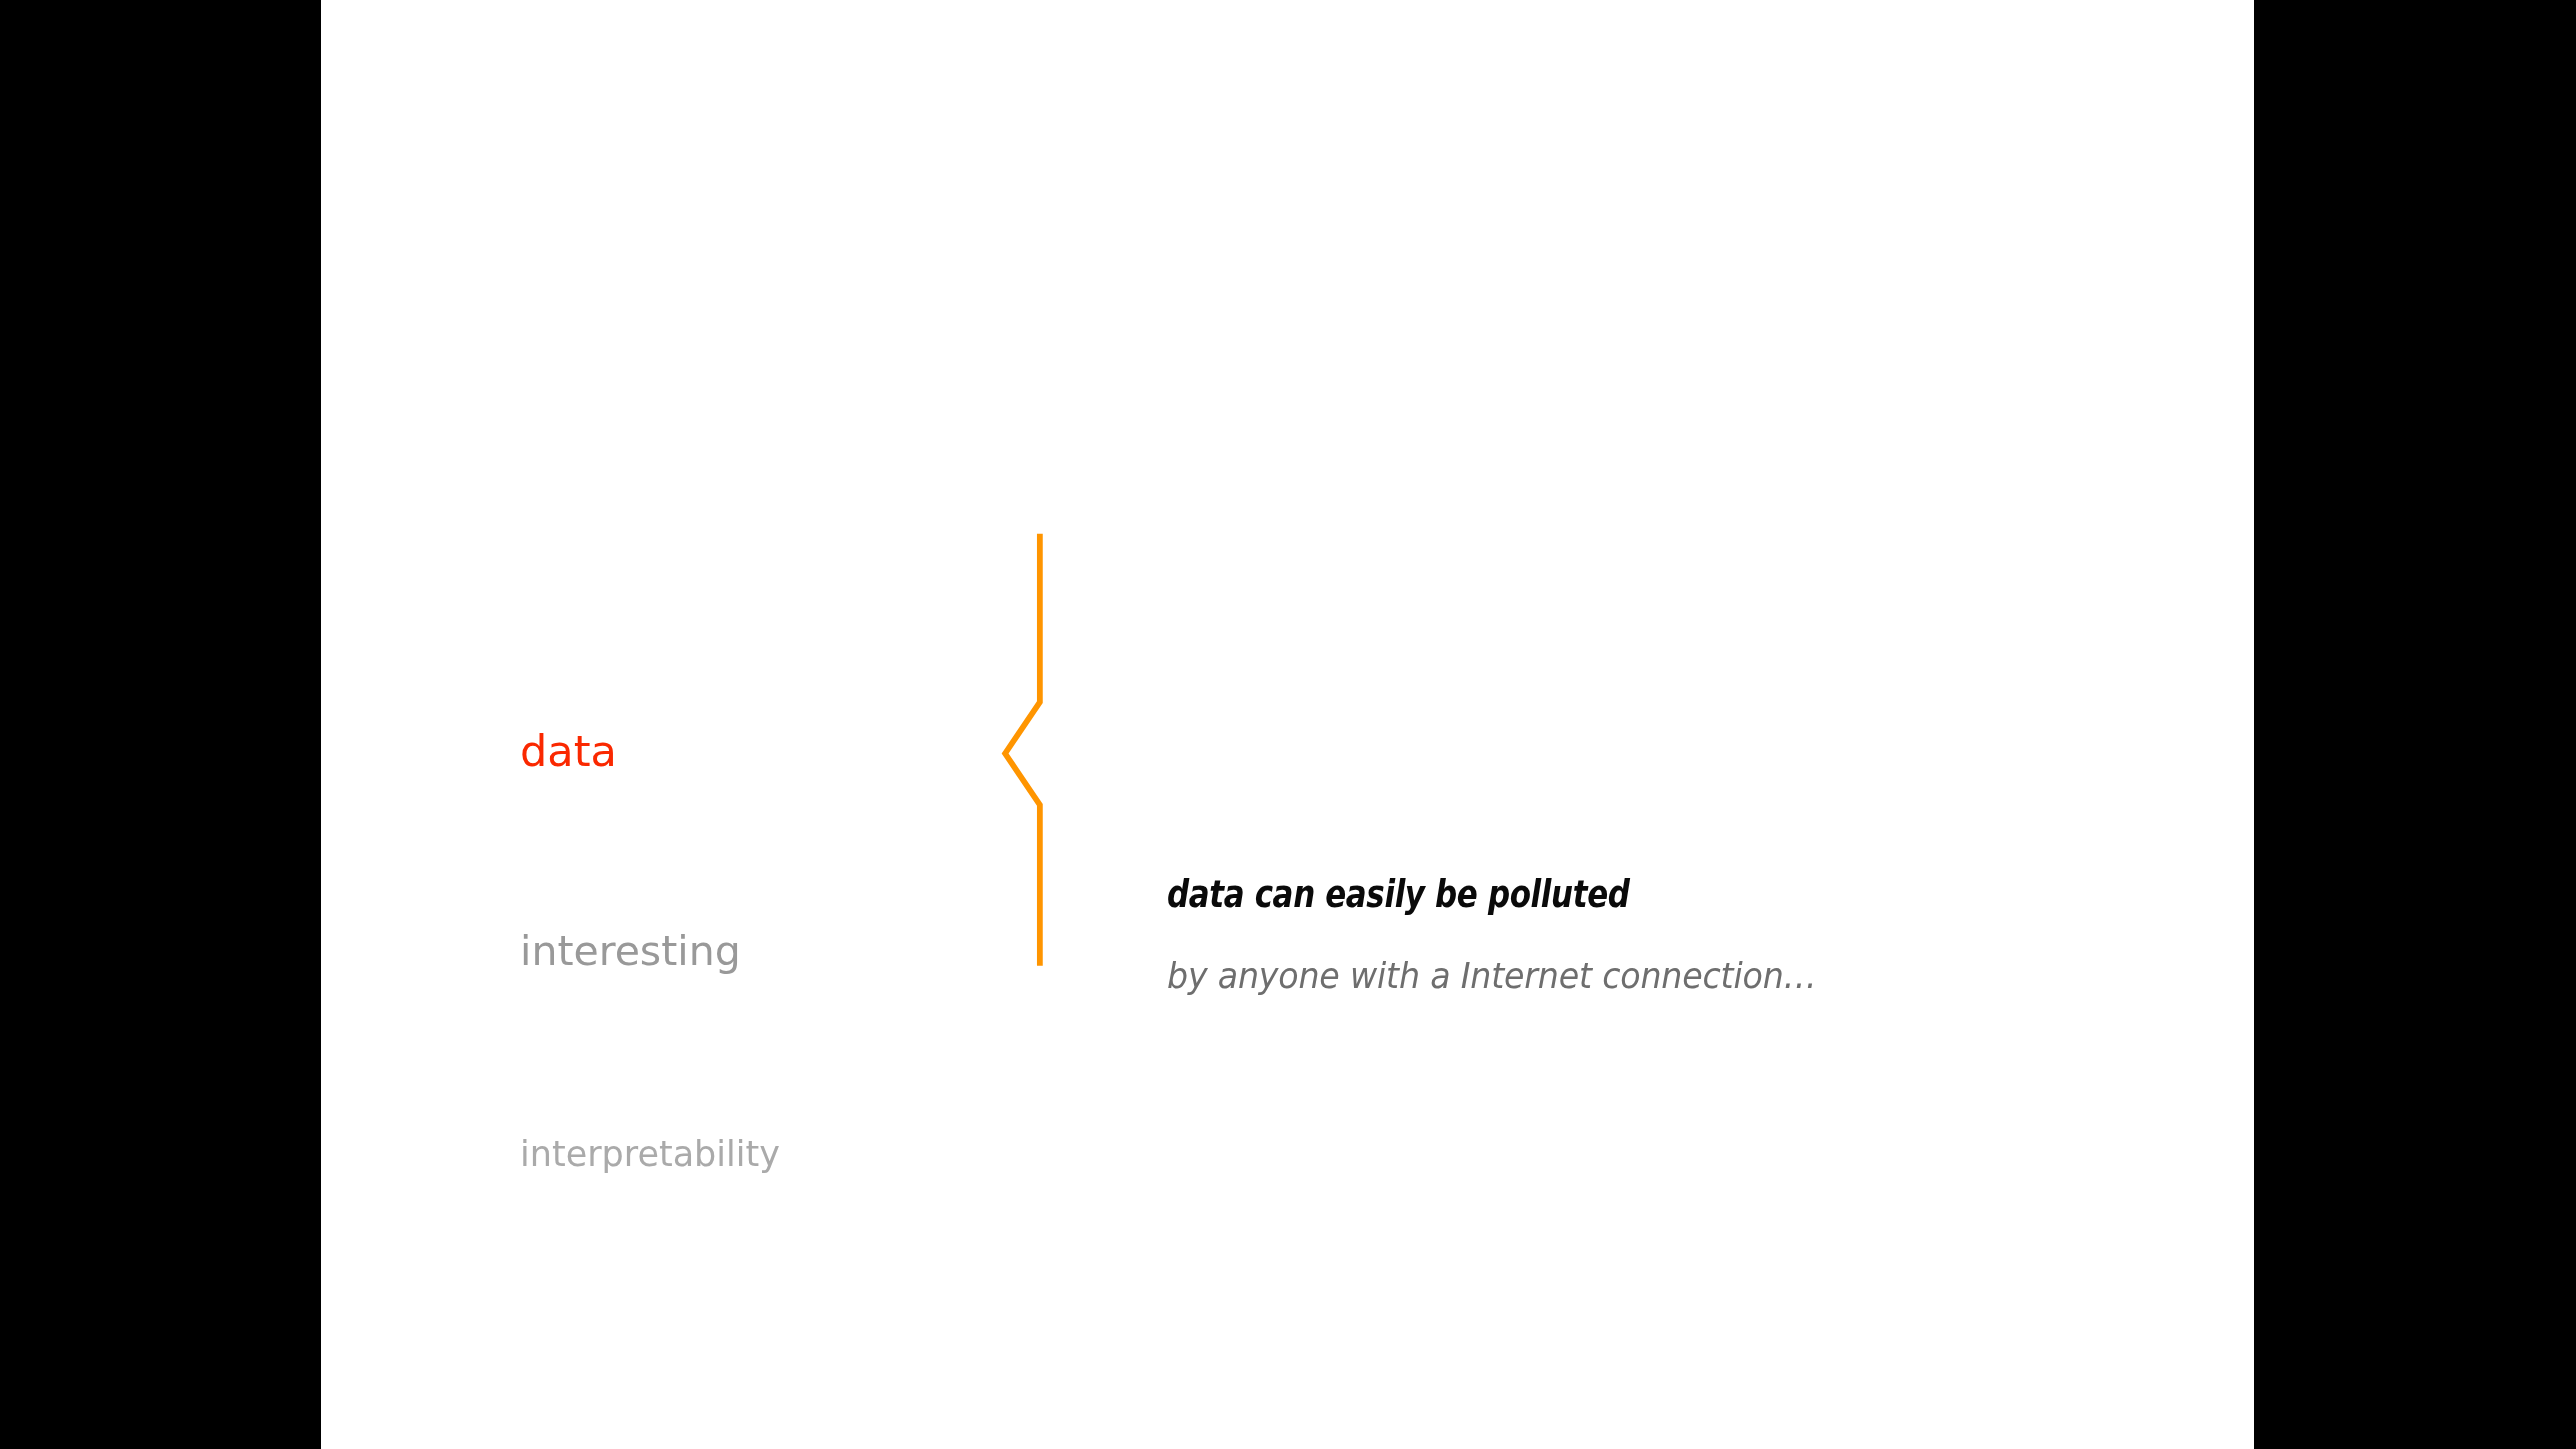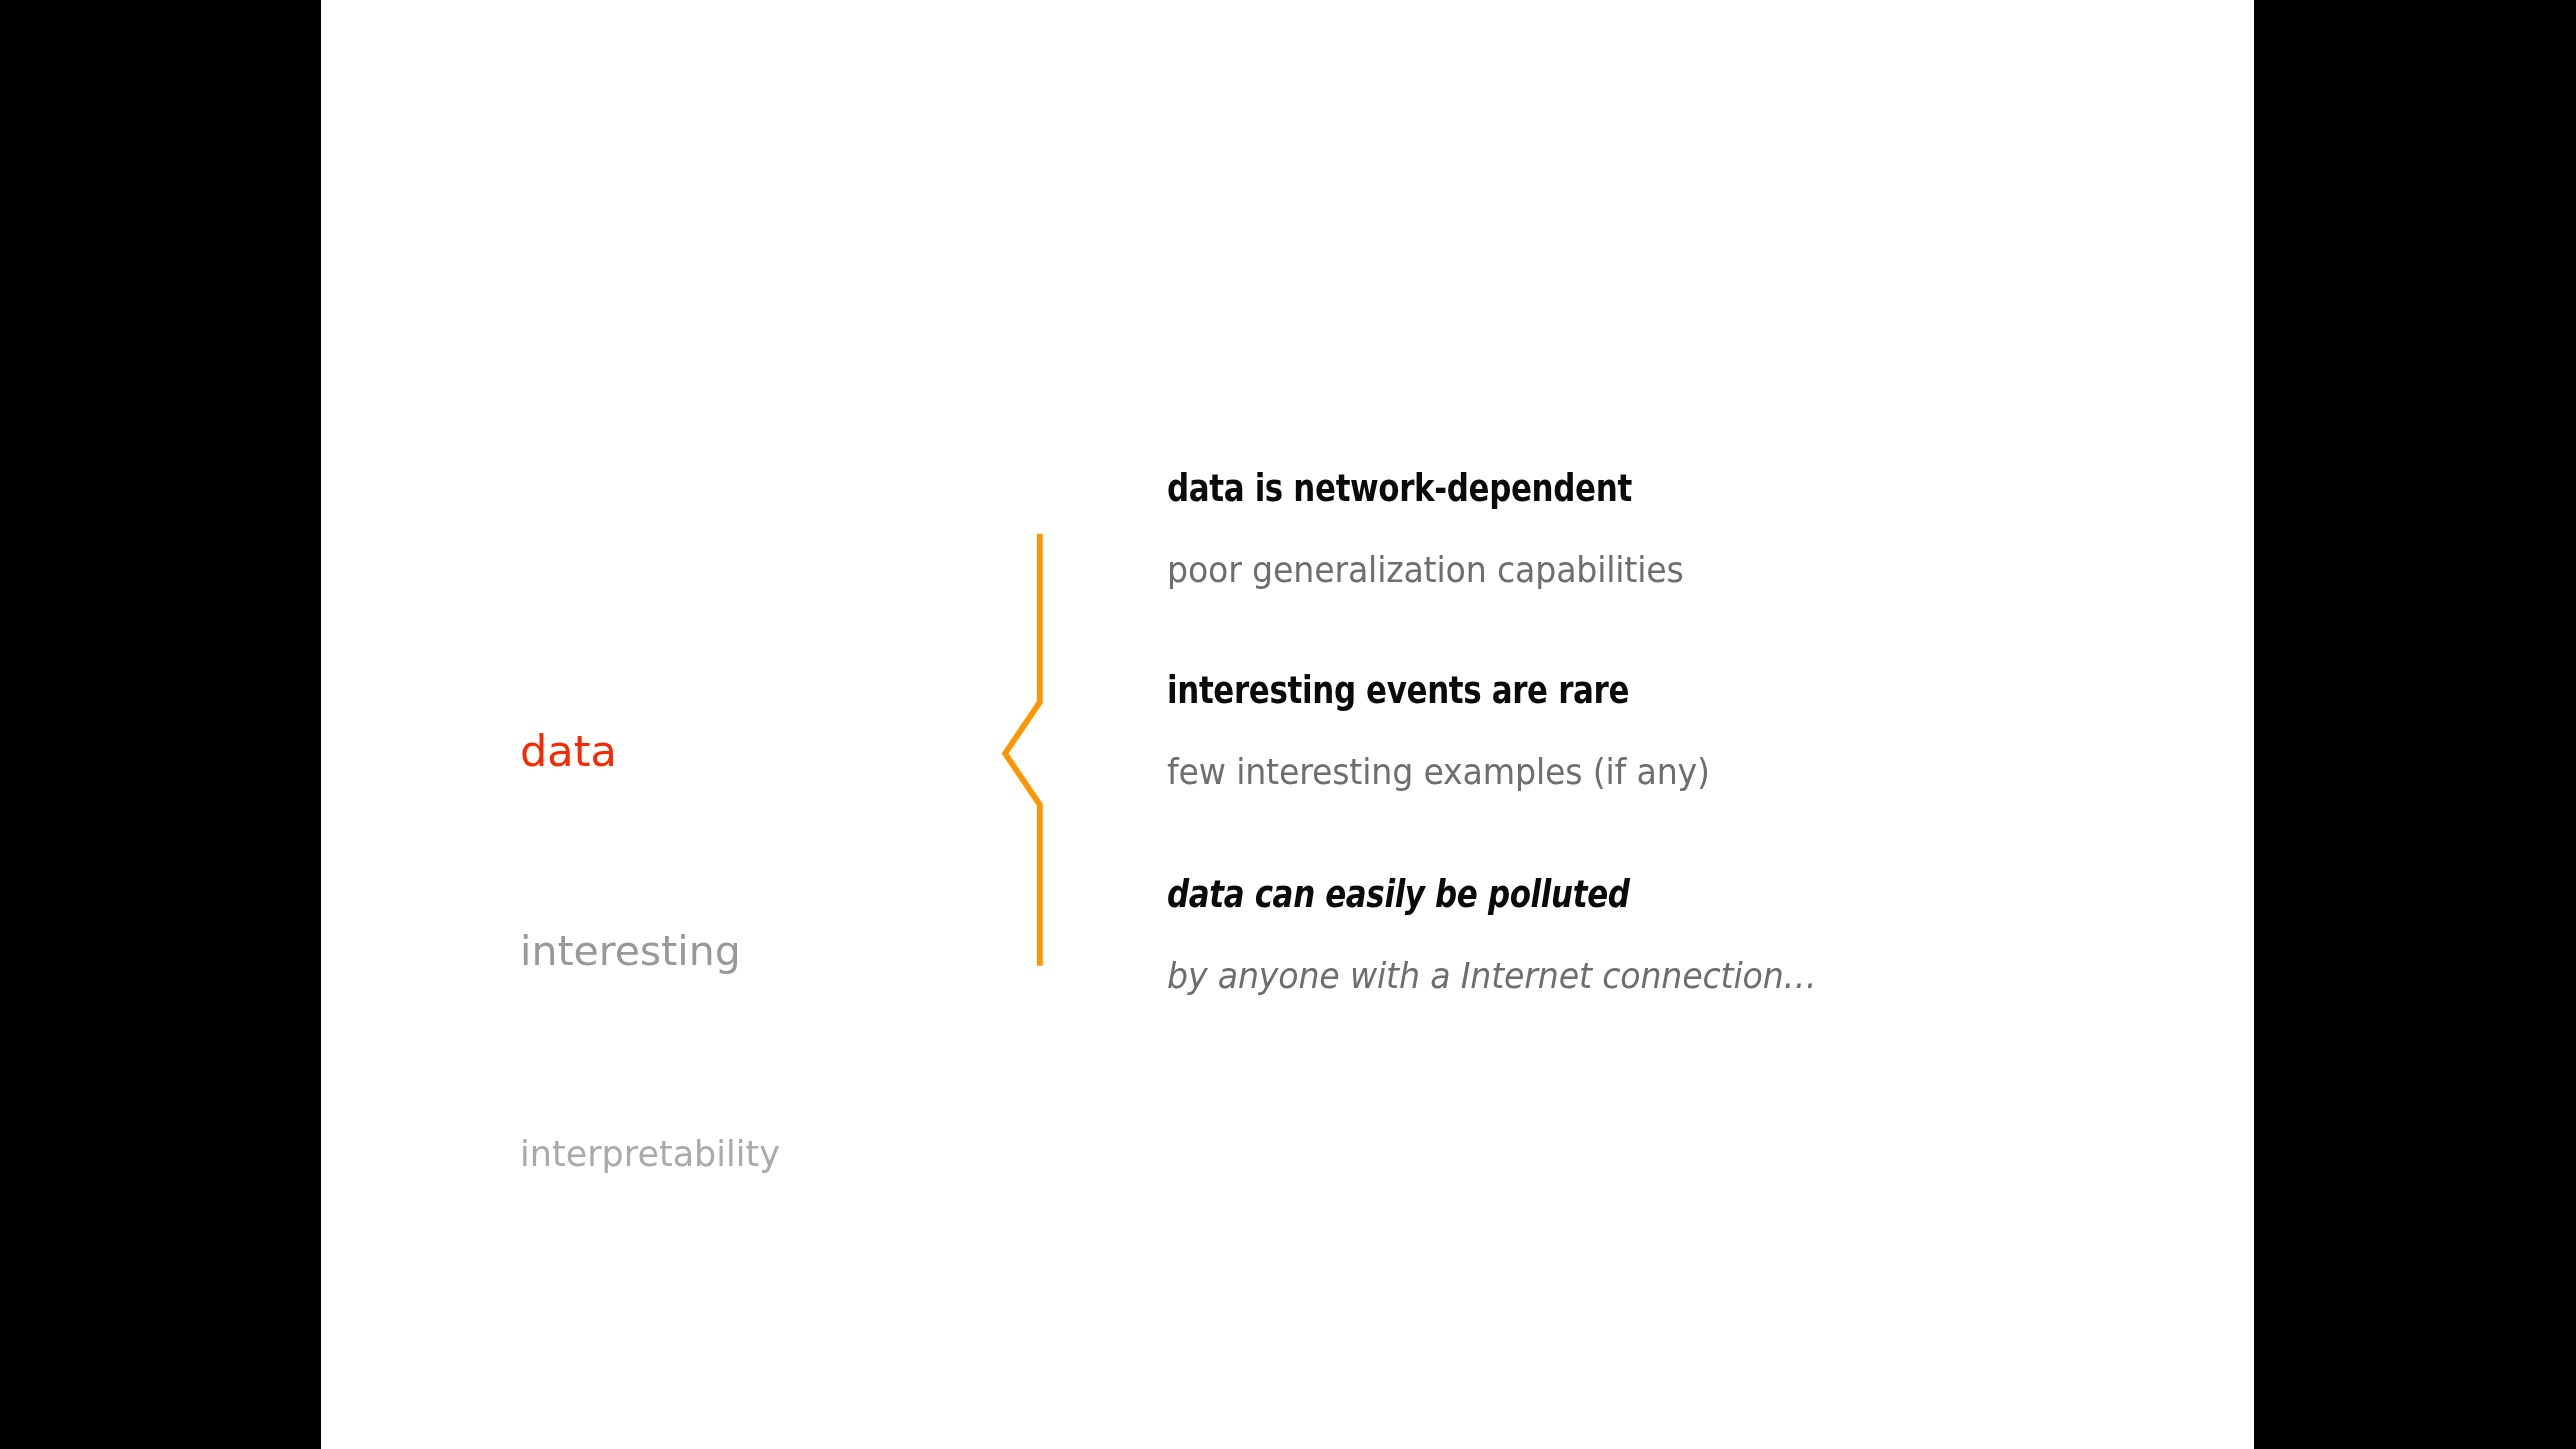--- a/index.html
+++ b/index.html
@@ -138,29 +138,21 @@
     </nav>
 
     <div id="brace">
       <svg viewBox="0 0 140 740" xmlns="http://www.w3.org/2000/svg">
         <polyline points="76,28 76,290 22,370 76,450 76,700" fill="none" stroke="#ff9500" stroke-width="9" stroke-linecap="butt" stroke-linejoin="miter"></polyline>
       </svg>
     </div>
 
     <section id="detail-column">
 
-      <div class="detail-group g0">
-        <div class="detail-heading">data is network-dependent</div>
-        <div class="detail-subtext">poor generalization capabilities</div>
-      </div>
 
-      <div class="detail-group g1">
-        <div class="detail-heading">interesting events are rare</div>
-        <div class="detail-subtext">few interesting examples (if any)</div>
-      </div>
 
       <div class="detail-group g2">
         <div class="detail-heading">data can easily be polluted</div>
         <div class="detail-subtext">by anyone with a Internet connection…</div>
       </div>
 
     </section>
 
   </div>
 </div>

